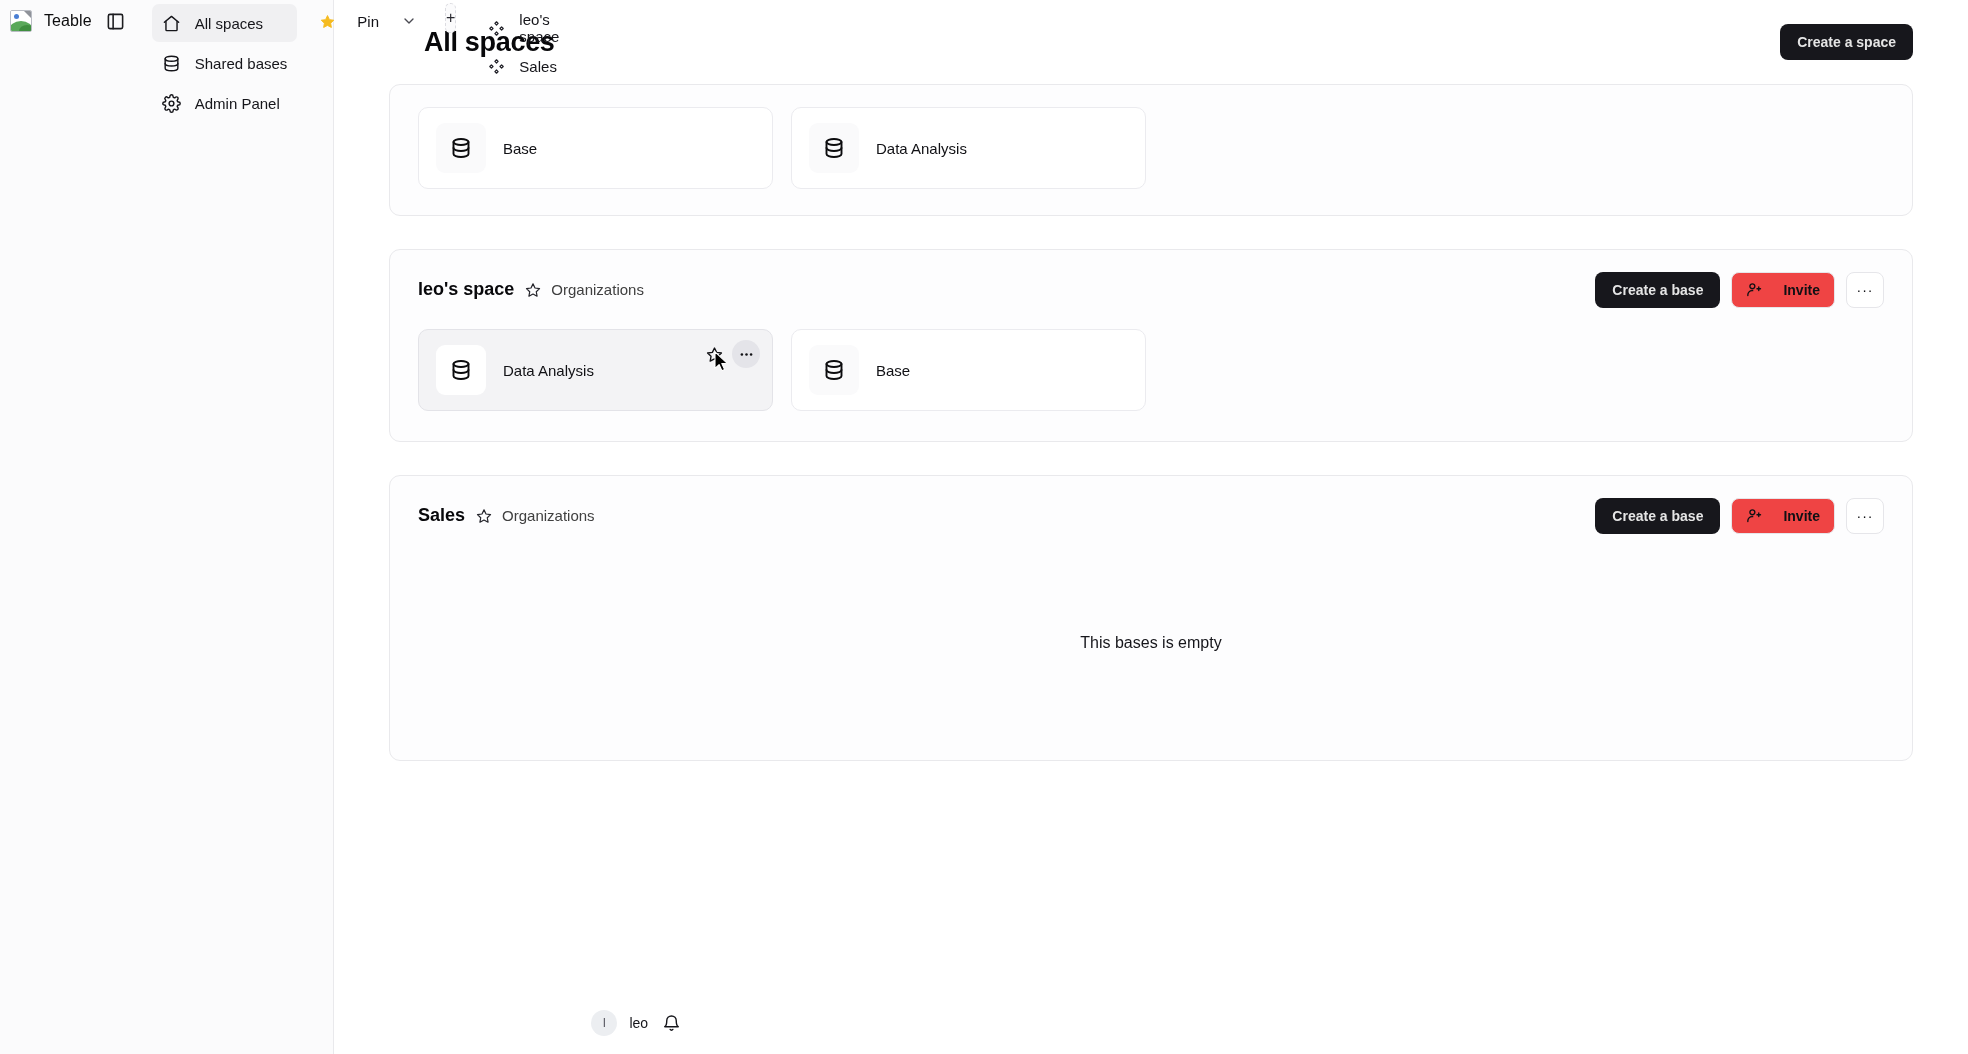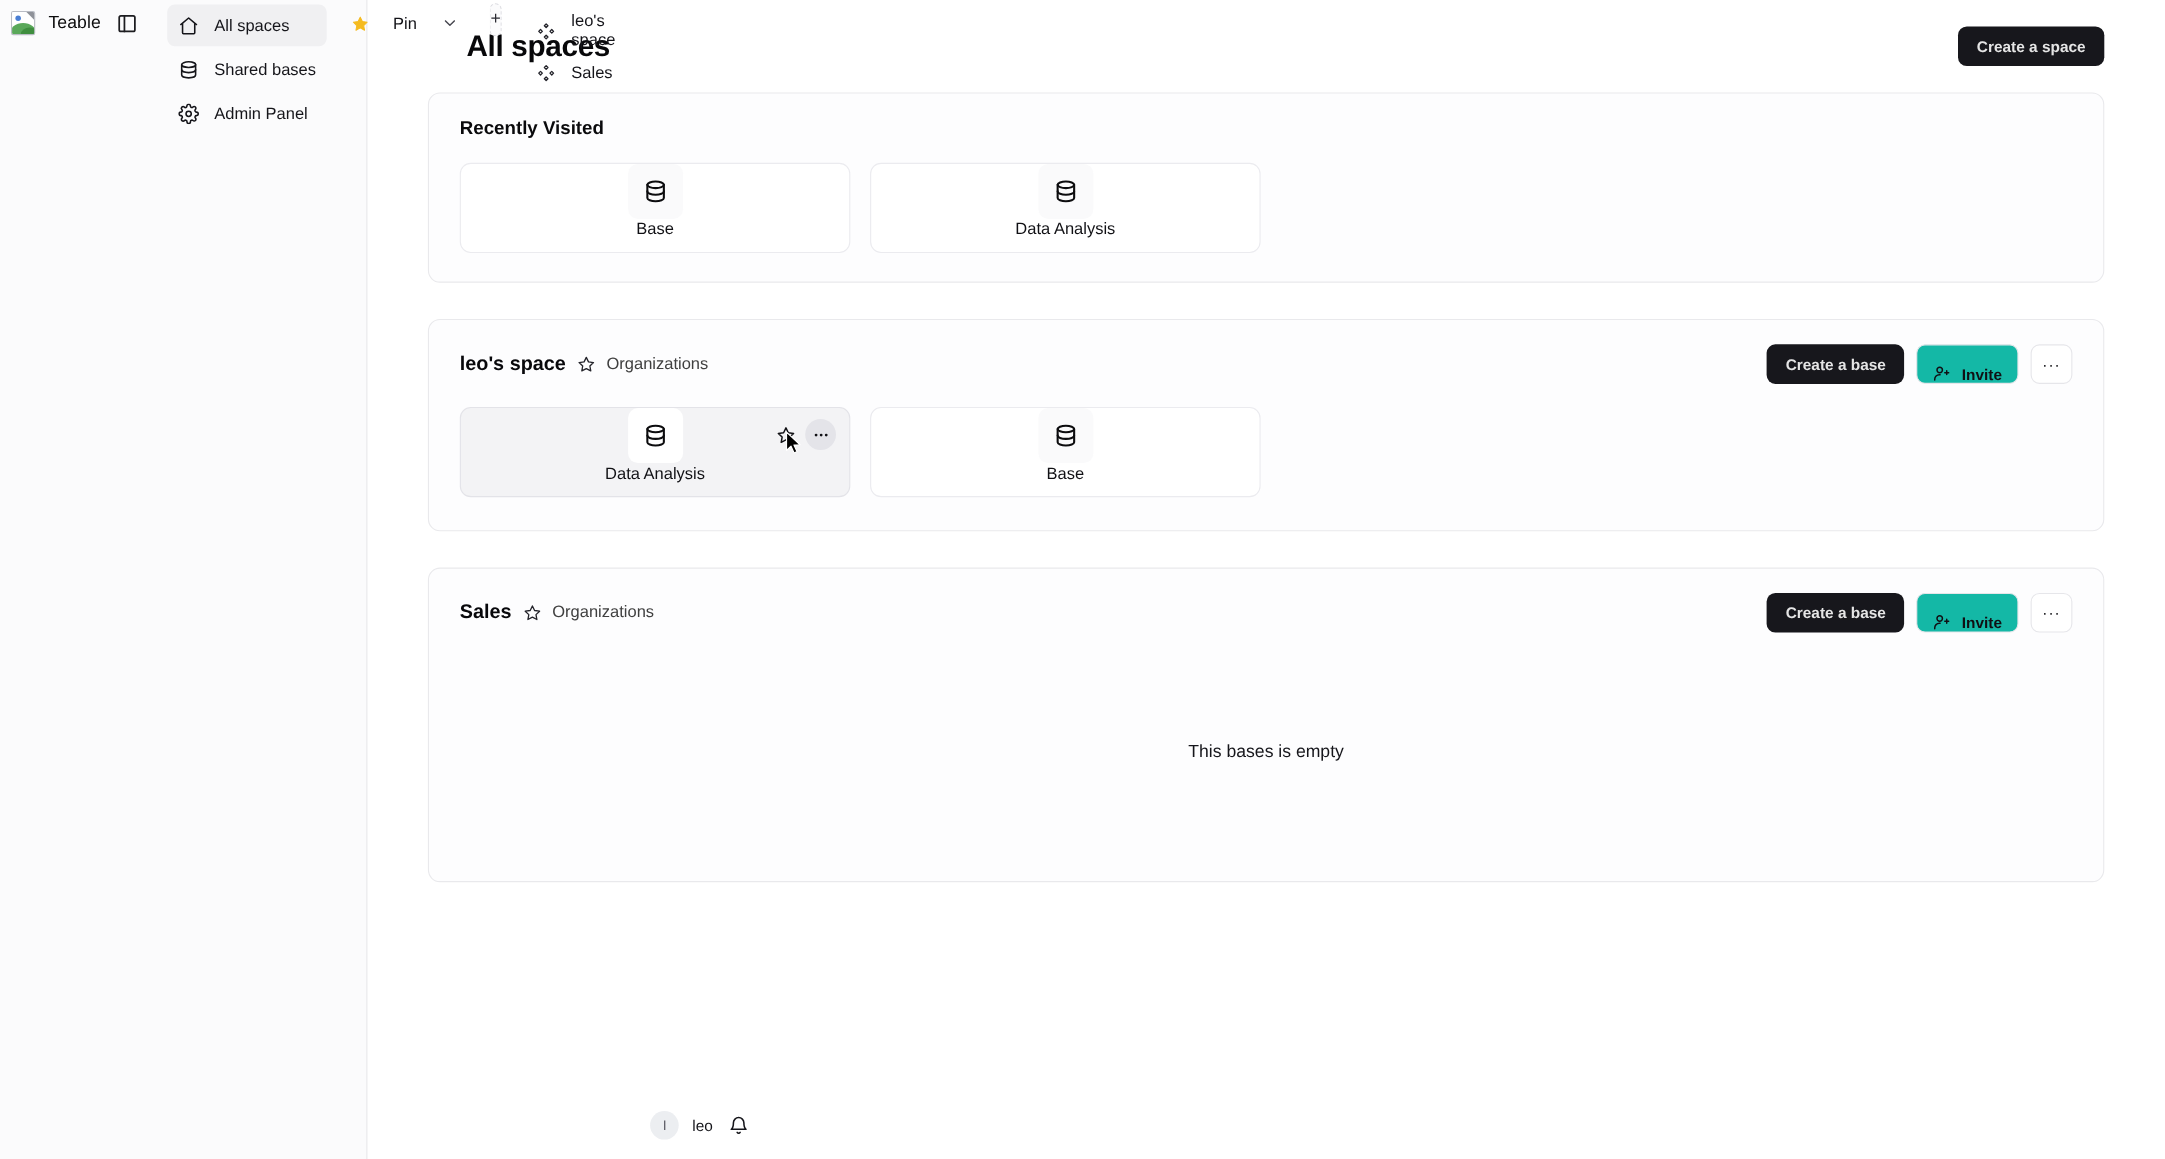--- a/index.html
+++ b/index.html
@@ -200,24 +200,23 @@
   .cards-row { display: flex; gap: 18px; flex-wrap: wrap; }
   .base-card {
     width: 355px;
     height: 82px;
     border: 1px solid #ebebef;
     border-radius: 10px;
     background: #ffffff;
     display: flex;
     align-items: center;
     padding: 0 17px;
-    gap: 1px;
+    gap: 17px;
     position: relative;
     cursor: pointer;
-    flex-direction: column;
   }
   .base-card.hovered { background: #f3f3f5; border-color: #e3e3e8; }
   .base-icon-box {
     width: 50px; height: 50px;
     flex: 0 0 50px;
     border-radius: 9px;
     background: #fafafb;
     display: flex; align-items: center; justify-content: center;
     color: #0c0c0e;
   }
@@ -251,26 +250,26 @@
   }
   .space-head-left { display: flex; align-items: center; gap: 10px; flex: 1; min-width: 0; }
   .space-name { font-size: 18px; font-weight: bold; color: #08080b; white-space: nowrap; }
   .space-star { width: 17px; height: 17px; display:flex; align-items:center; justify-content:center; color:#24242b; cursor:pointer; }
   .space-org { font-size: 15px; color: #404040; white-space: nowrap; }
   .space-head-right { display: flex; align-items: center; gap: 11px; }
   .btn-outline {
     height: 36px;
     border: 1px solid #e6e6ea;
     border-radius: 8px;
-    background: #14b8a6;
+    background: #ef4444;
     color: #101014;
     font-size: 14px;
     font-weight: bold;
     padding: 0 14px;
-    display: flex; align-items: flex-end; gap: 9px;
+    display: flex; align-items: center; gap: 20px;
     cursor: pointer;
     font-family: "Liberation Sans", sans-serif;
     white-space: nowrap;
   }
   .btn-icon-only {
     width: 38px; height: 36px;
     border: 1px solid #e6e6ea;
     border-radius: 8px;
     background: #ffffff;
     color: #101014;
@@ -417,21 +416,20 @@
   </aside>
 
   <main class="main">
 
     <div class="main-head">
       <h1 class="page-title">All spaces</h1>
       <button class="btn-dark">Create a space</button>
     </div>
 
     <section class="section section-recent">
-      <div class="section-title">Recently Visited</div>
       <div class="cards-row">
 
         <div class="base-card">
           <span class="base-icon-box">
             <svg width="24" height="24" viewBox="0 0 24 24" fill="none" stroke="currentColor" stroke-width="1.9" stroke-linecap="round" stroke-linejoin="round">
               <ellipse cx="12" cy="6" rx="7.5" ry="3"></ellipse>
                 <path d="M4.5 6v12c0 1.66 3.36 3 7.5 3s7.5-1.34 7.5-3V6"></path>
                 <path d="M4.5 12c0 1.66 3.36 3 7.5 3s7.5-1.34 7.5-3"></path>
             </svg>
           </span>

